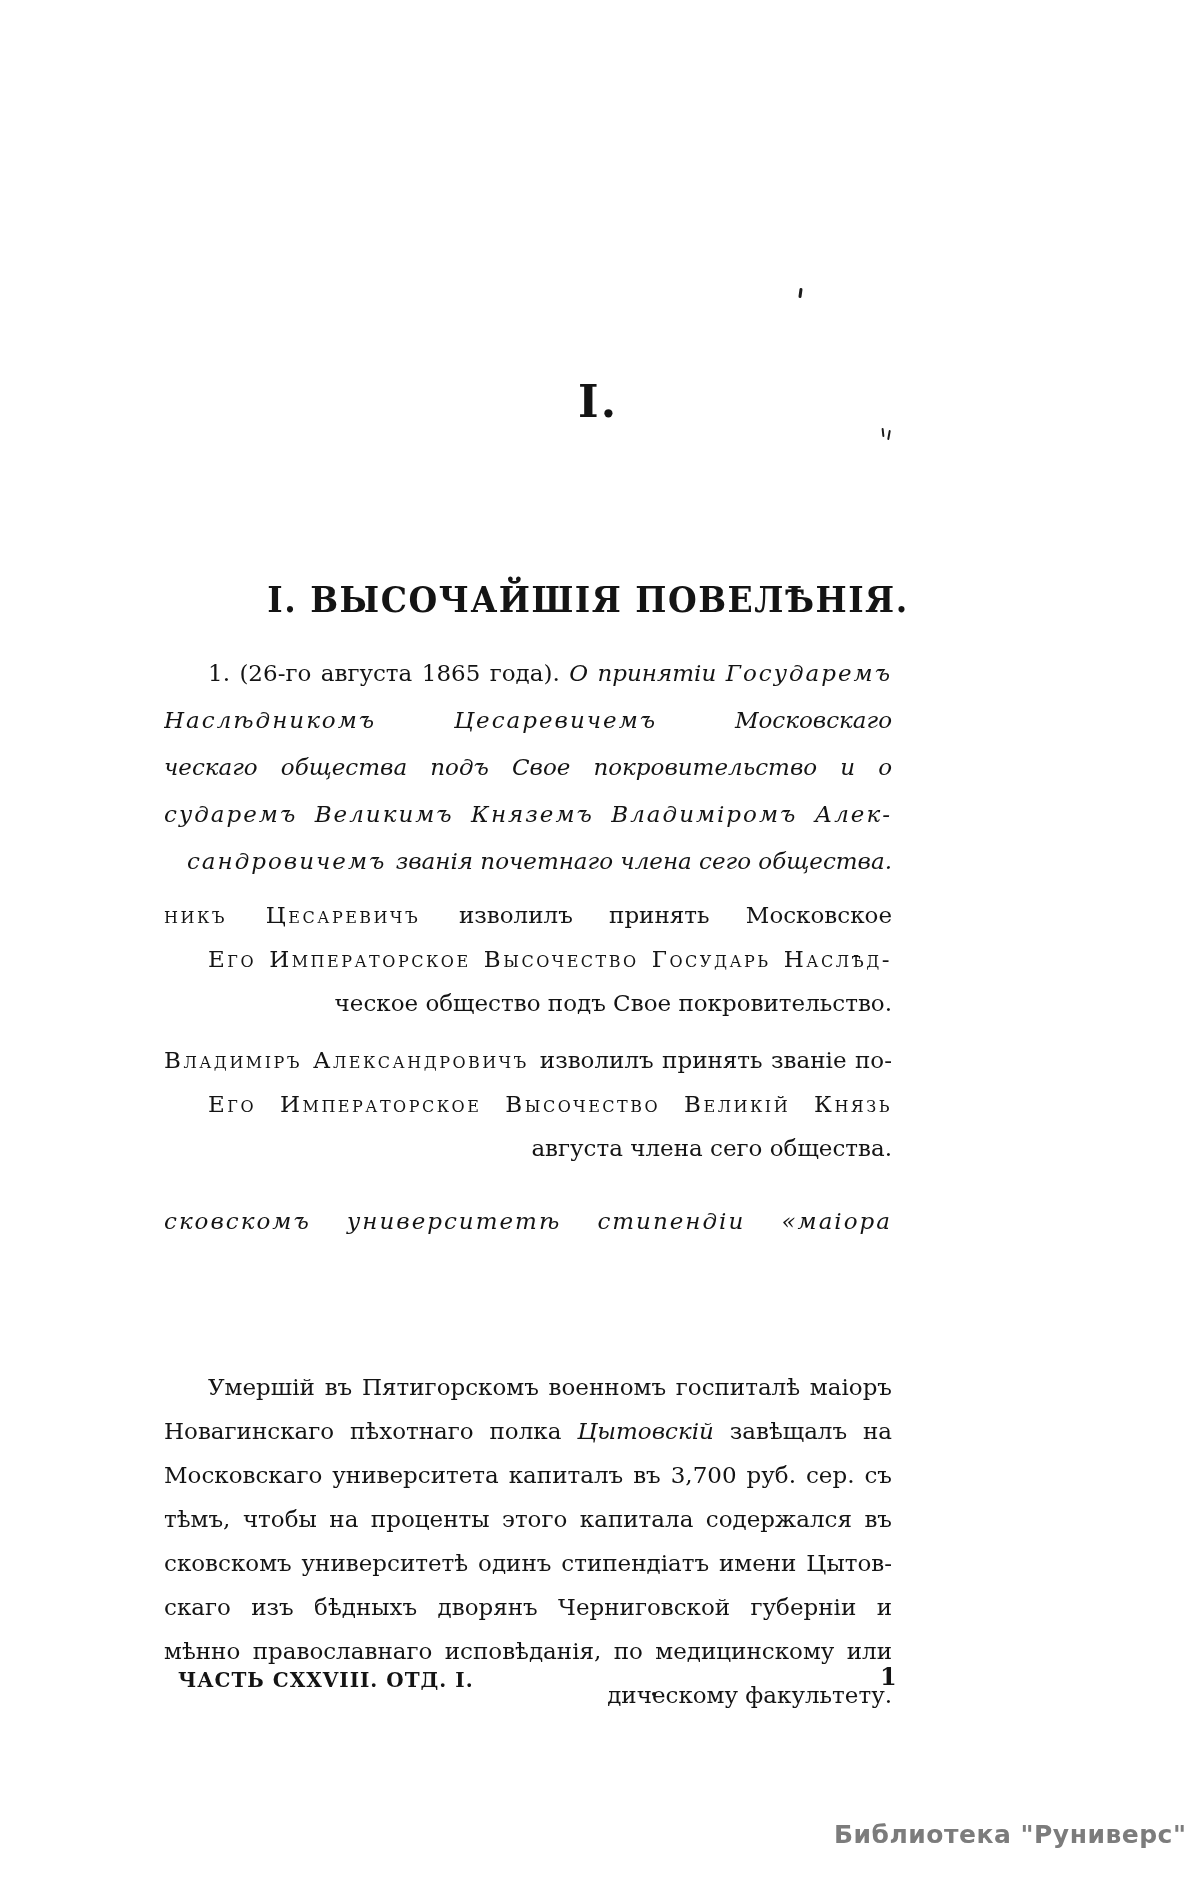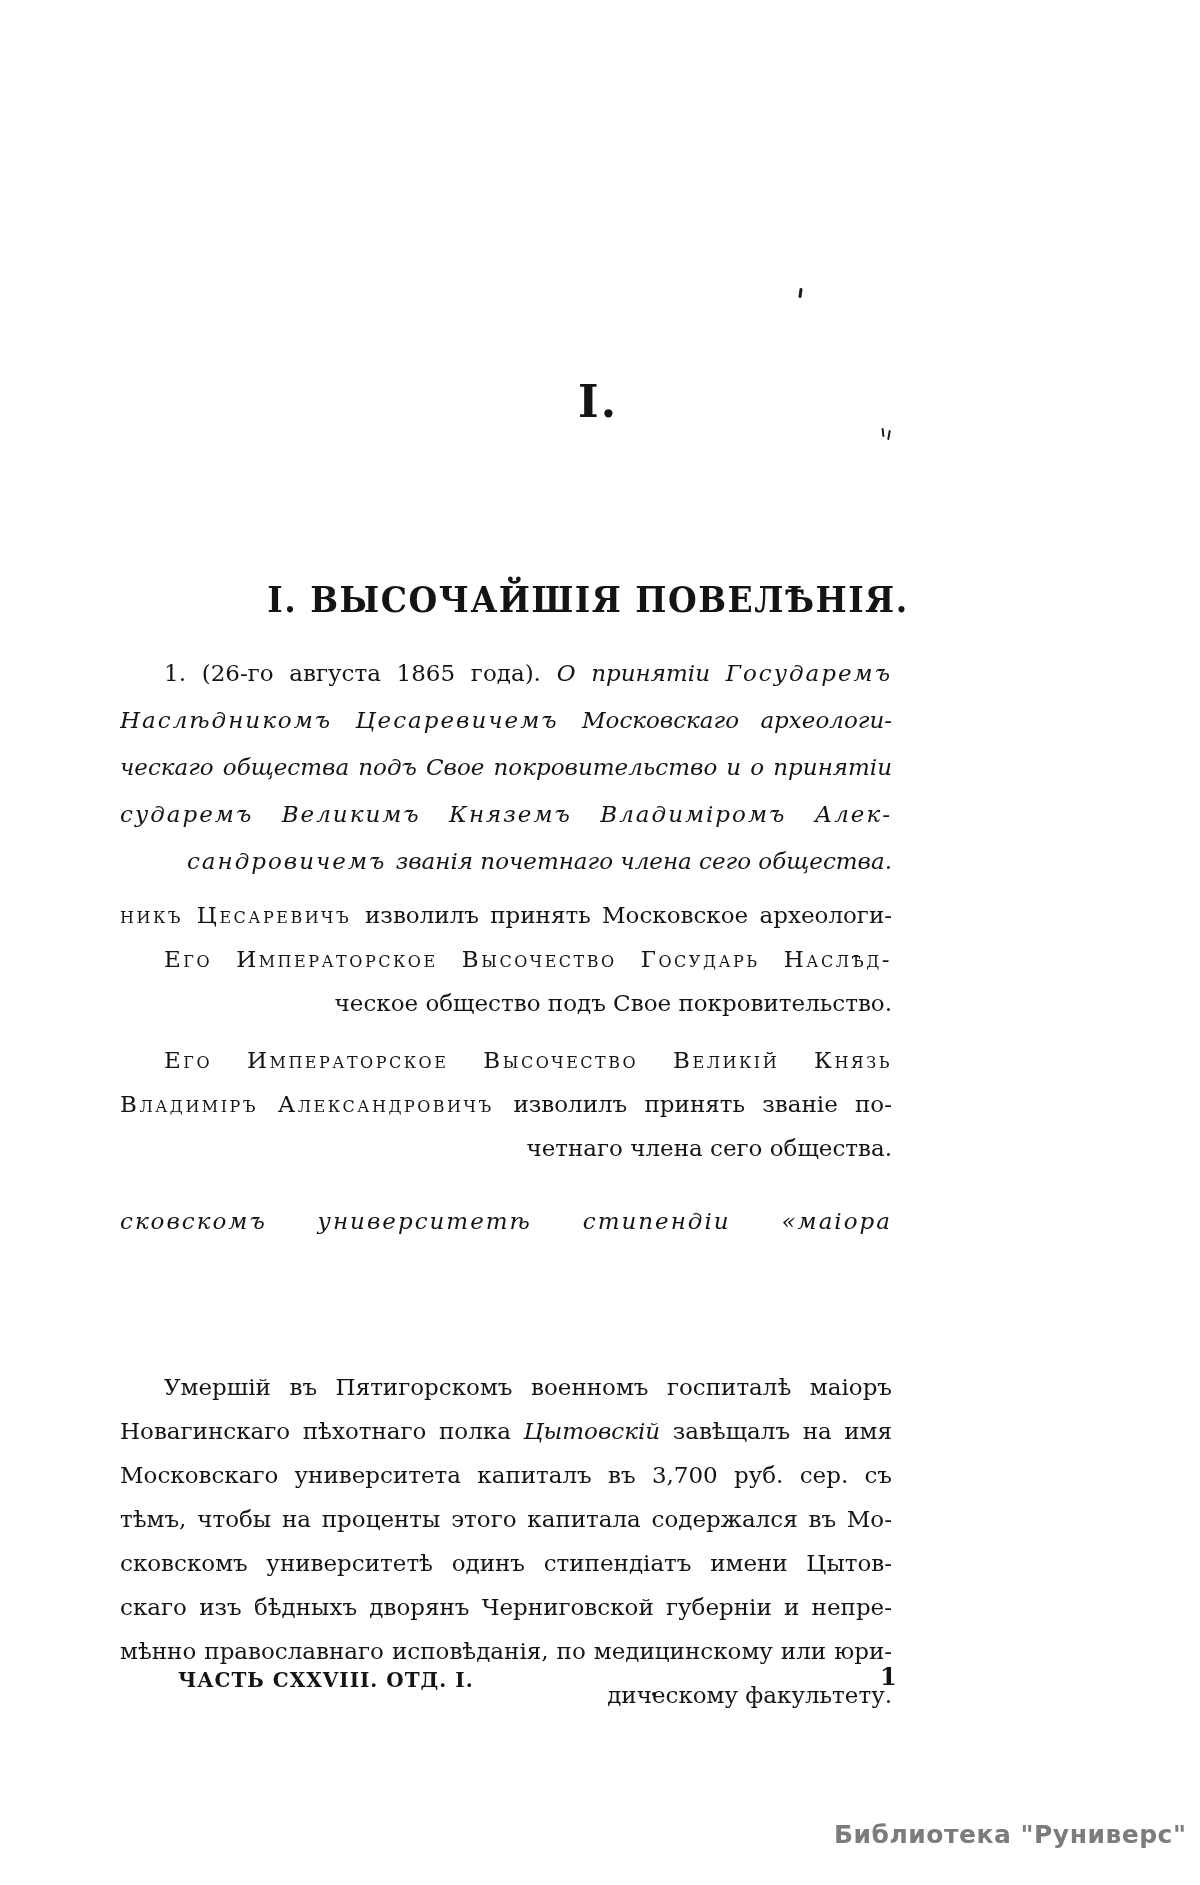--- a/index.html
+++ b/index.html
@@ -23,21 +23,21 @@
     transform:scaleY(1.08);
   }
   .para{position:absolute;left:120px;width:772px;}
   .para .line{
     font-size:23px;
     line-height:47px;height:47px;
     text-align:right;
     overflow:hidden;
   }
   .para.tight .line{line-height:44px;height:44px;}
-  .para .line.just{text-align:justify;text-align-last:justify;}
+  .para .line.just{text-align:justify;text-align-last:justify;margin-left:44px;}
   .para .line.first{padding-left:44px;}
   .run-r{font-style:normal;}
   .run-i{font-style:italic;}
   .run-si{font-style:italic;letter-spacing:2px;}
   .run-sc{font-variant:small-caps;letter-spacing:2.5px;}
   .footer-line{
     position:absolute;top:1668px;left:178px;
     font-size:20px;font-weight:bold;letter-spacing:1px;
     transform:scaleY(1.05);
   }
@@ -80,23 +80,23 @@
       <div class="line"><span class="run-si">сандровичемъ </span><span class="run-i">званія почетнаго члена сего общества.</span></div>
     </div>
 
   <div class="para tight" style="top:893px">
       <div class="line just"><span class="run-sc">никъ Цесаревичъ </span><span class="run-r">изволилъ принять Московское археологи-</span></div>
       <div class="line just first"><span class="run-sc">Его Императорское Высочество Государь Наслѣд-</span></div>
       <div class="line"><span class="run-r">ческое общество подъ Свое покровительство.</span></div>
     </div>
 
   <div class="para tight" style="top:1038px">
+      <div class="line just"><span class="run-sc">Владиміръ Александровичъ </span><span class="run-r">изволилъ принять званіе по-</span></div>
       <div class="line just first"><span class="run-sc">Его Императорское Высочество Великій Князь</span></div>
-      <div class="line just"><span class="run-sc">Владиміръ Александровичъ </span><span class="run-r">изволилъ принять званіе по-</span></div>
-      <div class="line"><span class="run-r">четнаго члена сего общества.</span></div>
+      <div class="line"><span class="run-r">августа члена сего общества.</span></div>
     </div>
 
   <div class="para" style="top:1198px">
       <div class="line just"><span class="run-si">сковскомъ университетѣ стипендіи «маіора Цытовскаго».</span></div>
     </div>
 
   <div class="para tight" style="top:1365px">
       <div class="line just first"><span class="run-r">Умершій въ Пятигорскомъ военномъ госпиталѣ маіоръ</span></div>
       <div class="line just"><span class="run-r">Новагинскаго пѣхотнаго полка </span><span class="run-i">Цытовскій </span><span class="run-r">завѣщалъ на имя</span></div>
       <div class="line just"><span class="run-r">Московскаго университета капиталъ въ 3,700 руб. сер. съ</span></div>

